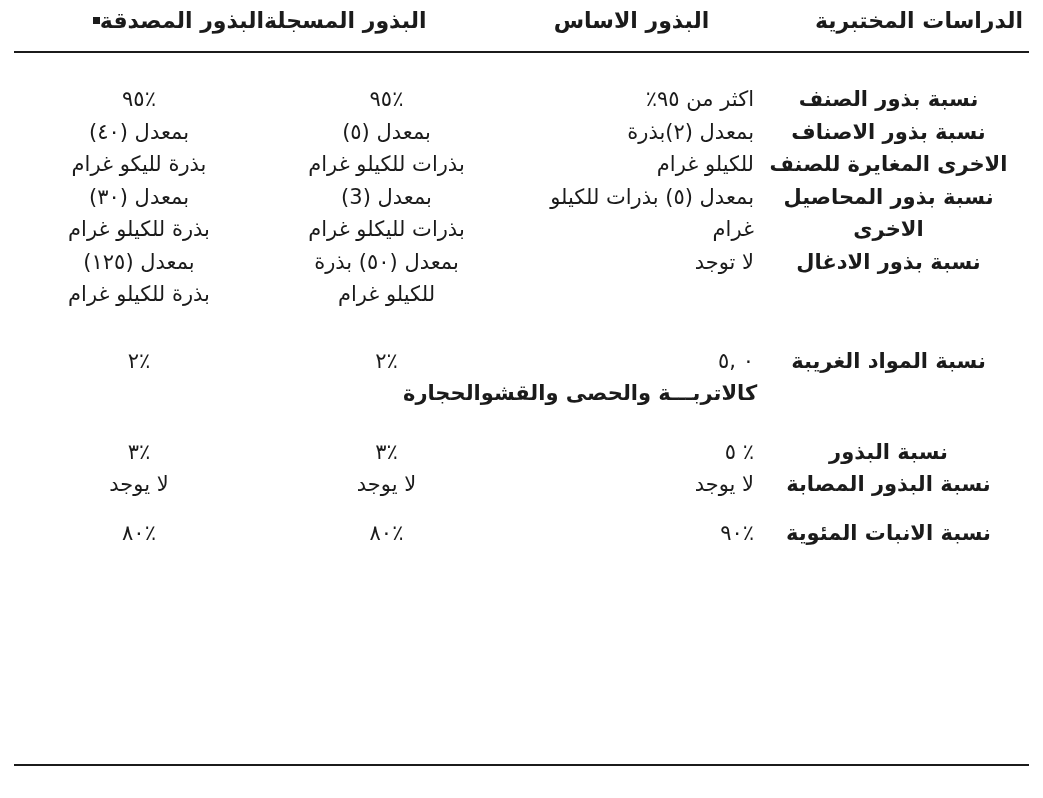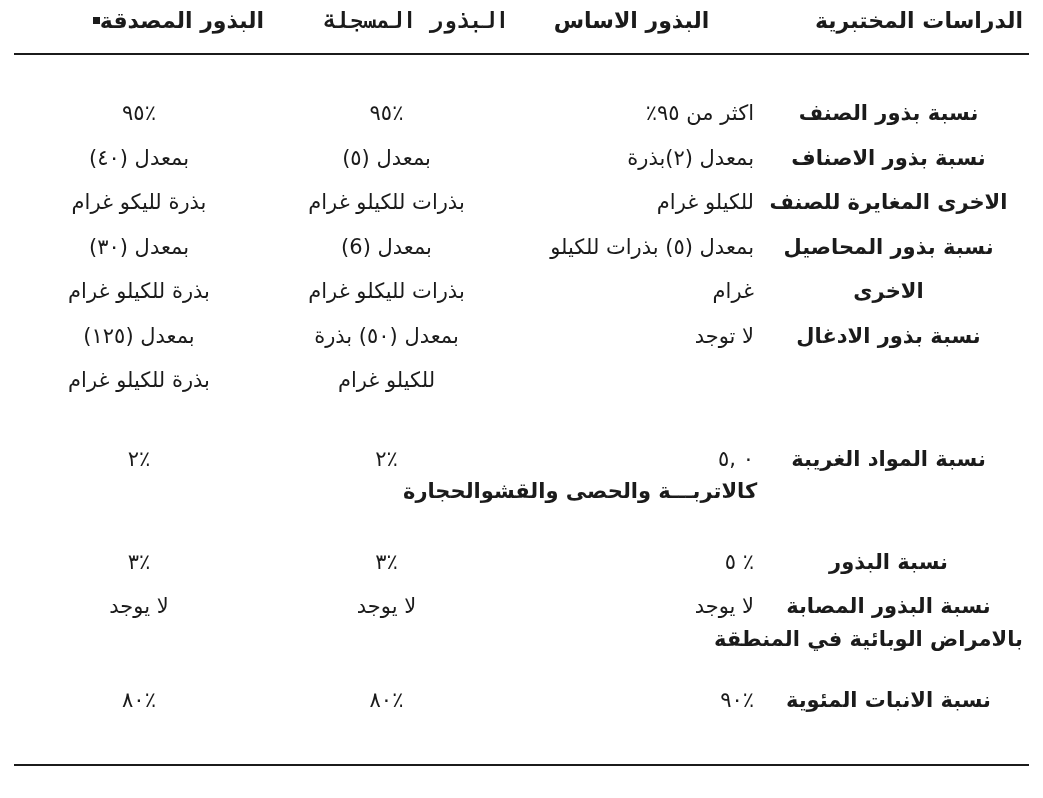--- a/index.html
+++ b/index.html
@@ -31,21 +31,21 @@
     padding-top: 8px;
     font-size: 22px;
     font-weight: 700;
     letter-spacing: 0;
   }
   .col {
     box-sizing: border-box;
   }
   .col-cat   { width: 275px; text-align: right; padding-right: 6px; }
   .col-basic { width: 245px; text-align: center; }
-  .col-reg   { width: 245px; text-align: right; font-family: Liberation Mono, monospace; }
+  .col-reg   { width: 245px; text-align: left; }
   .col-cert  { width: 250px; }
 
   .head-cert-wrap {
     display: inline-block;
     position: relative;
   }
   .head-marker {
     display: inline-block;
     width: 7px;
     height: 7px;
@@ -74,21 +74,21 @@
   .table-body {
     margin-top: 30px;
     font-size: 21px;
     line-height: 1.55;
   }
   .row {
     display: flex;
     flex-direction: row;
     align-items: flex-start;
   }
-  .row .col { white-space: nowrap; margin-top: 12px; }
+  .row .col { white-space: nowrap; }
   .cell-cat {
     width: 275px;
     text-align: center;
     padding-right: 6px;
     font-weight: 700;
   }
   .cell-basic { width: 245px; text-align: right; }
   .cell-reg   { width: 245px; text-align: center; }
   .cell-cert  { width: 250px; text-align: center; }
 
@@ -150,21 +150,21 @@
     <div class="row">
       <div class="col cell-cat">الاخرى المغايرة للصنف</div>
       <div class="col cell-basic">للكيلو غرام</div>
       <div class="col cell-reg">بذرات للكيلو غرام</div>
       <div class="col cell-cert">بذرة لليكو غرام</div>
     </div>
 
     <div class="row">
       <div class="col cell-cat">نسبة بذور المحاصيل</div>
       <div class="col cell-basic">بمعدل (٥) بذرات للكيلو</div>
-      <div class="col cell-reg">بمعدل (6)</div>
+      <div class="col cell-reg">بمعدل (3)</div>
       <div class="col cell-cert">بمعدل (٣٠)</div>
     </div>
 
     <div class="row">
       <div class="col cell-cat">الاخرى</div>
       <div class="col cell-basic">غرام</div>
       <div class="col cell-reg">بذرات لليكلو غرام</div>
       <div class="col cell-cert">بذرة للكيلو غرام</div>
     </div>
 
@@ -204,23 +204,20 @@
       <div class="col cell-cert">٪٣</div>
     </div>
 
     <div class="row">
       <div class="col cell-cat">نسبة البذور المصابة</div>
       <div class="col cell-basic">لا يوجد</div>
       <div class="col cell-reg">لا يوجد</div>
       <div class="col cell-cert">لا يوجد</div>
     </div>
 
-    <div class="row">
-      <div class="full-right">بالامراض الوبائية في المنطقة</div>
-    </div>
 
     <div class="spacer-sm"></div>
 
     <div class="row">
       <div class="col cell-cat">نسبة الانبات المئوية</div>
       <div class="col cell-basic">٪٩٠</div>
       <div class="col cell-reg">٪٨٠</div>
       <div class="col cell-cert">٪٨٠</div>
     </div>
 

